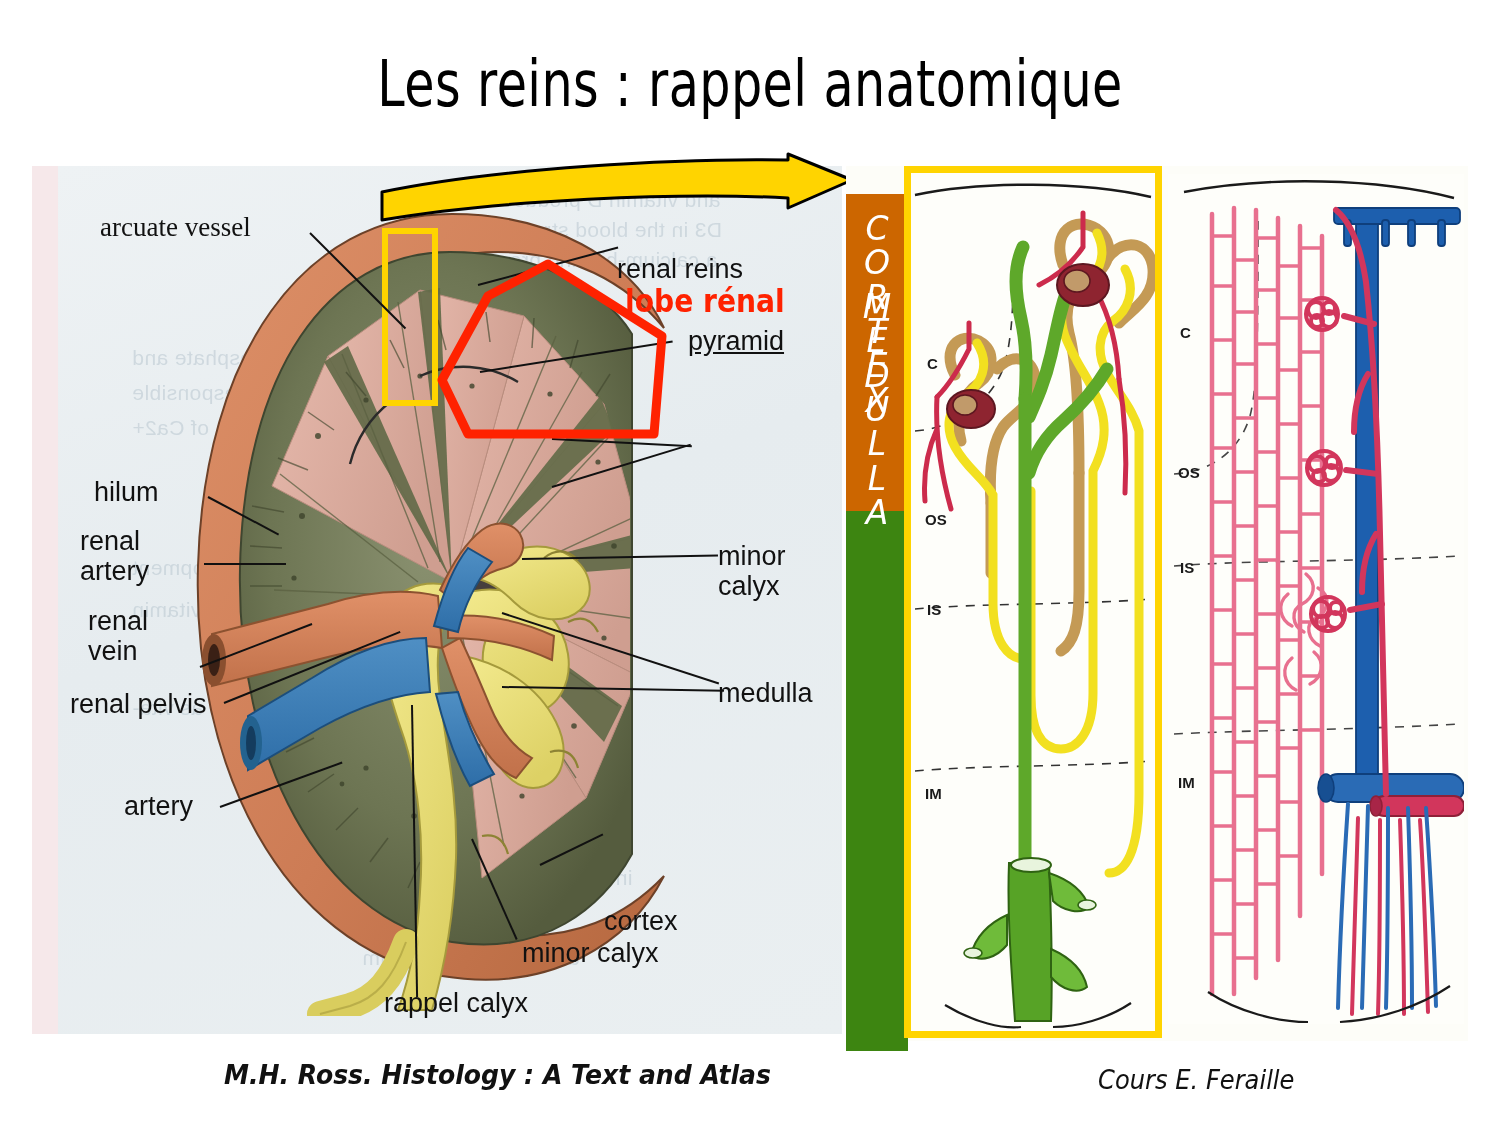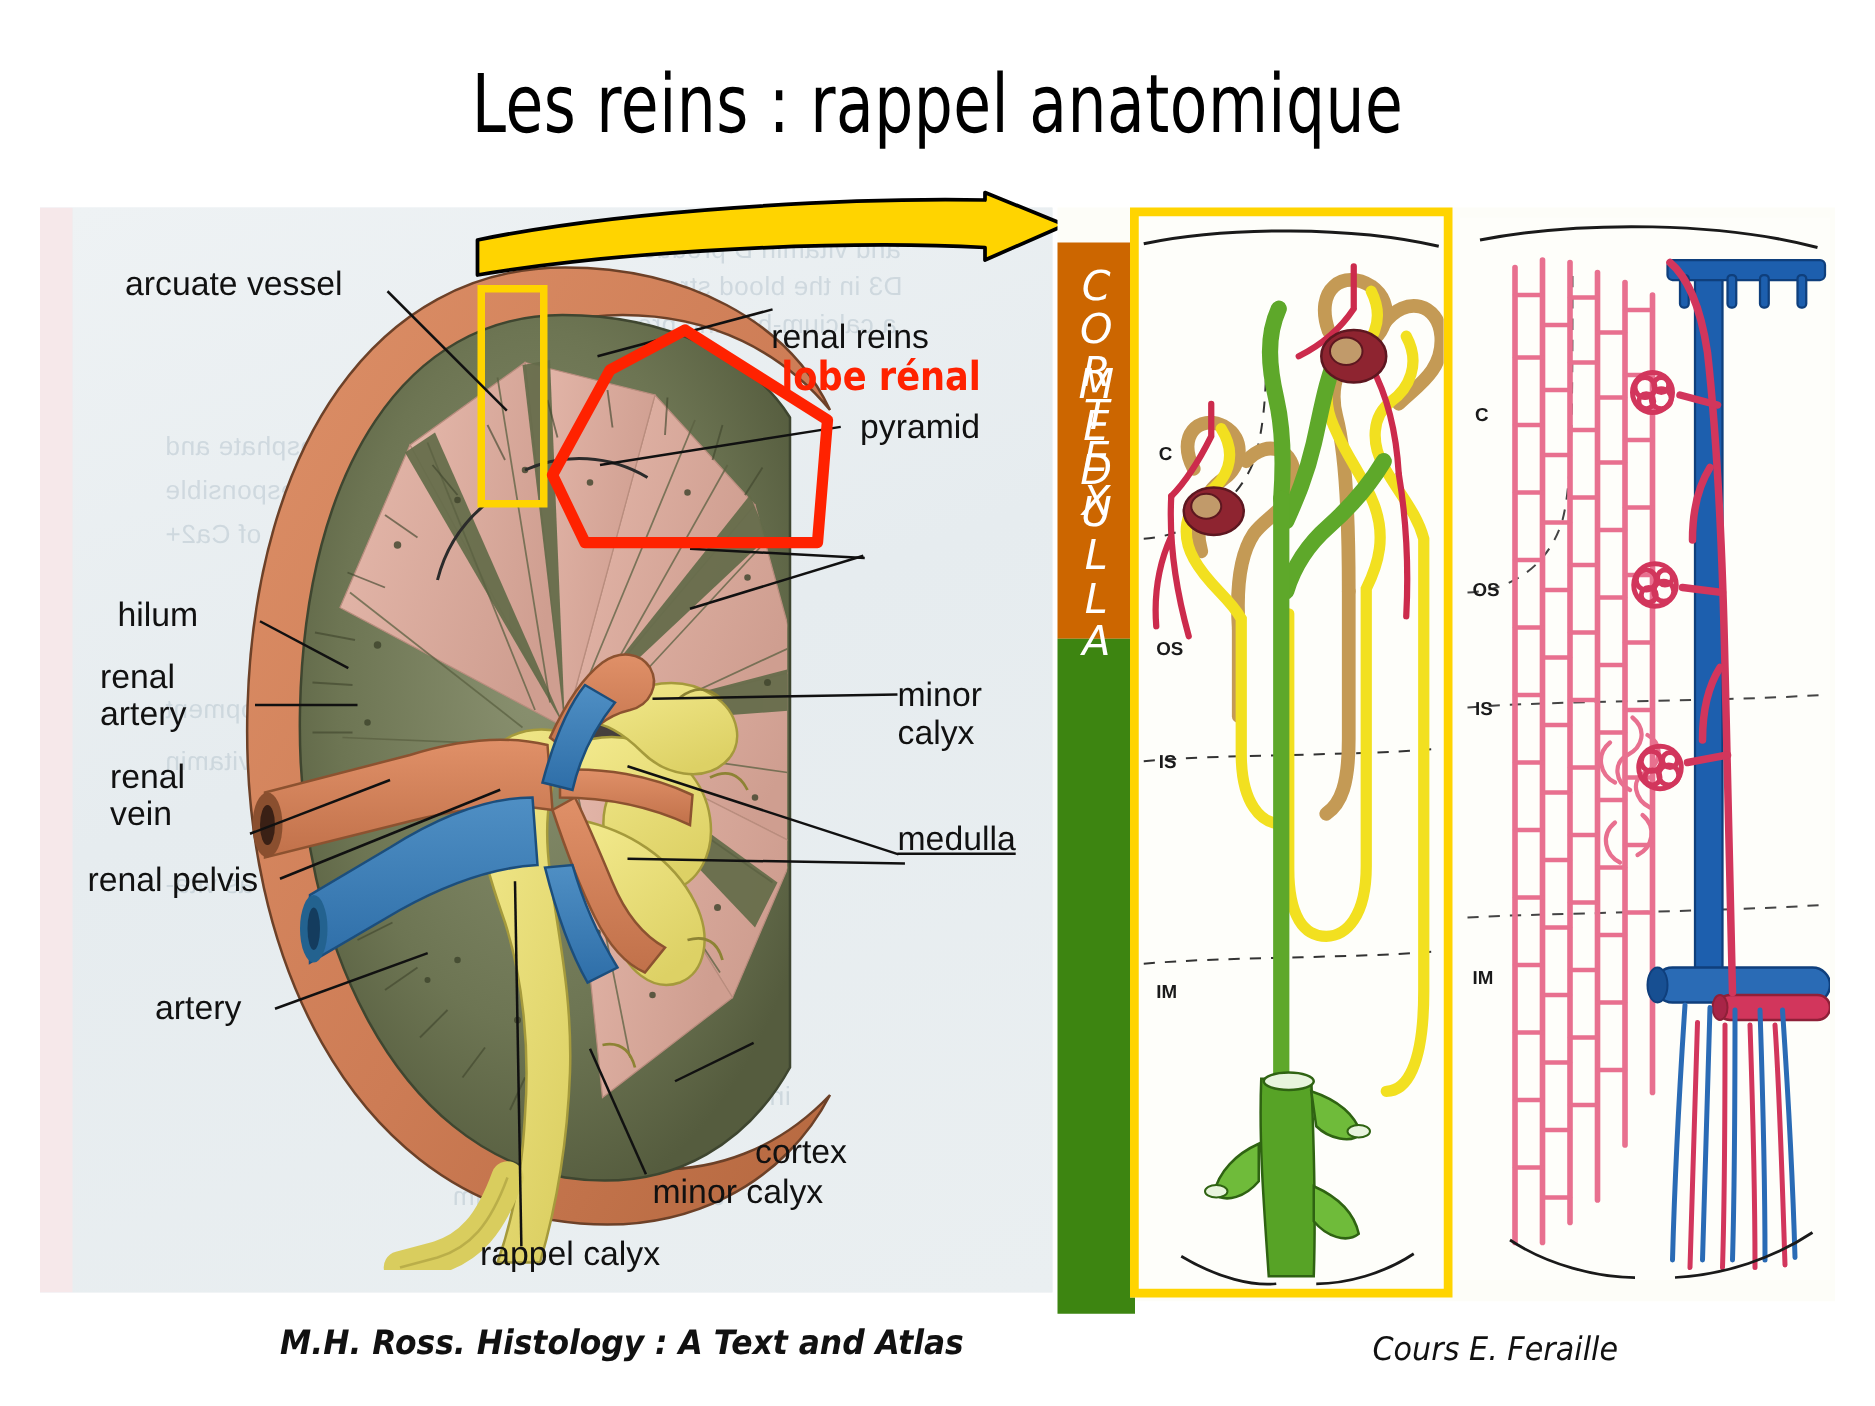--- a/index.html
+++ b/index.html
@@ -380,21 +380,21 @@
         <g fill="none" stroke="#2b2b2b" stroke-width="2.4">
           <path d="M268,190 C300,176 336,178 366,196"></path>
           <path d="M238,216 C218,232 204,254 198,278"></path>
         </g>
       </svg>
     </div>
 
     <div style="position:absolute; left:350px; top:62px; width:56px; height:178px;
                 border:6px solid #FFD400; background:transparent;"></div>
 
-    <div class="anno-label" style="left:68px; top:46px;">arcuate vessel</div>
+    <div class="anno-label" style="left:68px; top:46px;font-family:Liberation Serif, serif;">arcuate vessel</div>
     <div class="leader" style="left:278px; top:66px; width:135px; transform:rotate(45deg);"></div>
 
     <div class="anno-label" style="left:62px; top:311px;text-align:right;">hilum</div>
     <div class="leader" style="left:176px; top:330px; width:80px; transform:rotate(28deg);"></div>
 
     <div class="anno-label" style="left:48px; top:360px;">renal
 artery</div>
     <div class="leader" style="left:172px; top:397px; width:82px;"></div>
 
     <div class="anno-label" style="left:56px; top:440px;">renal
@@ -403,31 +403,31 @@
 
     <div class="anno-label" style="left:38px; top:523px;">renal pelvis</div>
     <div class="leader" style="left:192px; top:536px; width:190px; transform:rotate(-22deg);"></div>
 
     <div class="anno-label" style="left:92px; top:625px;">artery</div>
     <div class="leader" style="left:188px; top:640px; width:130px; transform:rotate(-20deg);"></div>
 
     <div class="anno-label" style="left:585px; top:88px;">renal reins</div>
     <div class="leader" style="left:446px; top:118px; width:145px; transform:rotate(-15deg);"></div>
 
-    <div class="anno-label" style="left:656px; top:160px;">pyramid</div>
+    <div class="anno-label" style="left:656px; top:160px;text-decoration:underline;">pyramid</div>
     <div class="leader" style="left:448px; top:205px; width:195px; transform:rotate(-9deg);"></div>
 
     <div class="leader" style="left:520px; top:272px; width:140px; transform:rotate(3deg);"></div>
     <div class="leader" style="left:520px; top:320px; width:145px; transform:rotate(-17deg);"></div>
 
     <div class="anno-label" style="left:686px; top:375px;">minor
 calyx</div>
     <div class="leader" style="left:490px; top:392px; width:196px; transform:rotate(-1deg);"></div>
 
-    <div class="anno-label" style="left:686px; top:490px;text-decoration:underline;">medulla</div>
+    <div class="anno-label" style="left:686px; top:512px;">medulla</div>
     <div class="leader" style="left:470px; top:446px; width:228px; transform:rotate(18deg);"></div>
     <div class="leader" style="left:470px; top:520px; width:222px; transform:rotate(1deg);"></div>
 
     <div class="anno-label" style="left:572px; top:692px;margin-top:48px;">cortex</div>
     <div class="leader" style="left:508px; top:698px; width:70px; transform:rotate(-26deg);"></div>
 
     <div class="anno-label" style="left:490px; top:772px;">minor calyx</div>
     <div class="leader" style="left:440px; top:672px; width:110px; transform:rotate(66deg);"></div>
 
     <div class="anno-label" style="left:352px; top:822px;">rappel calyx</div>

